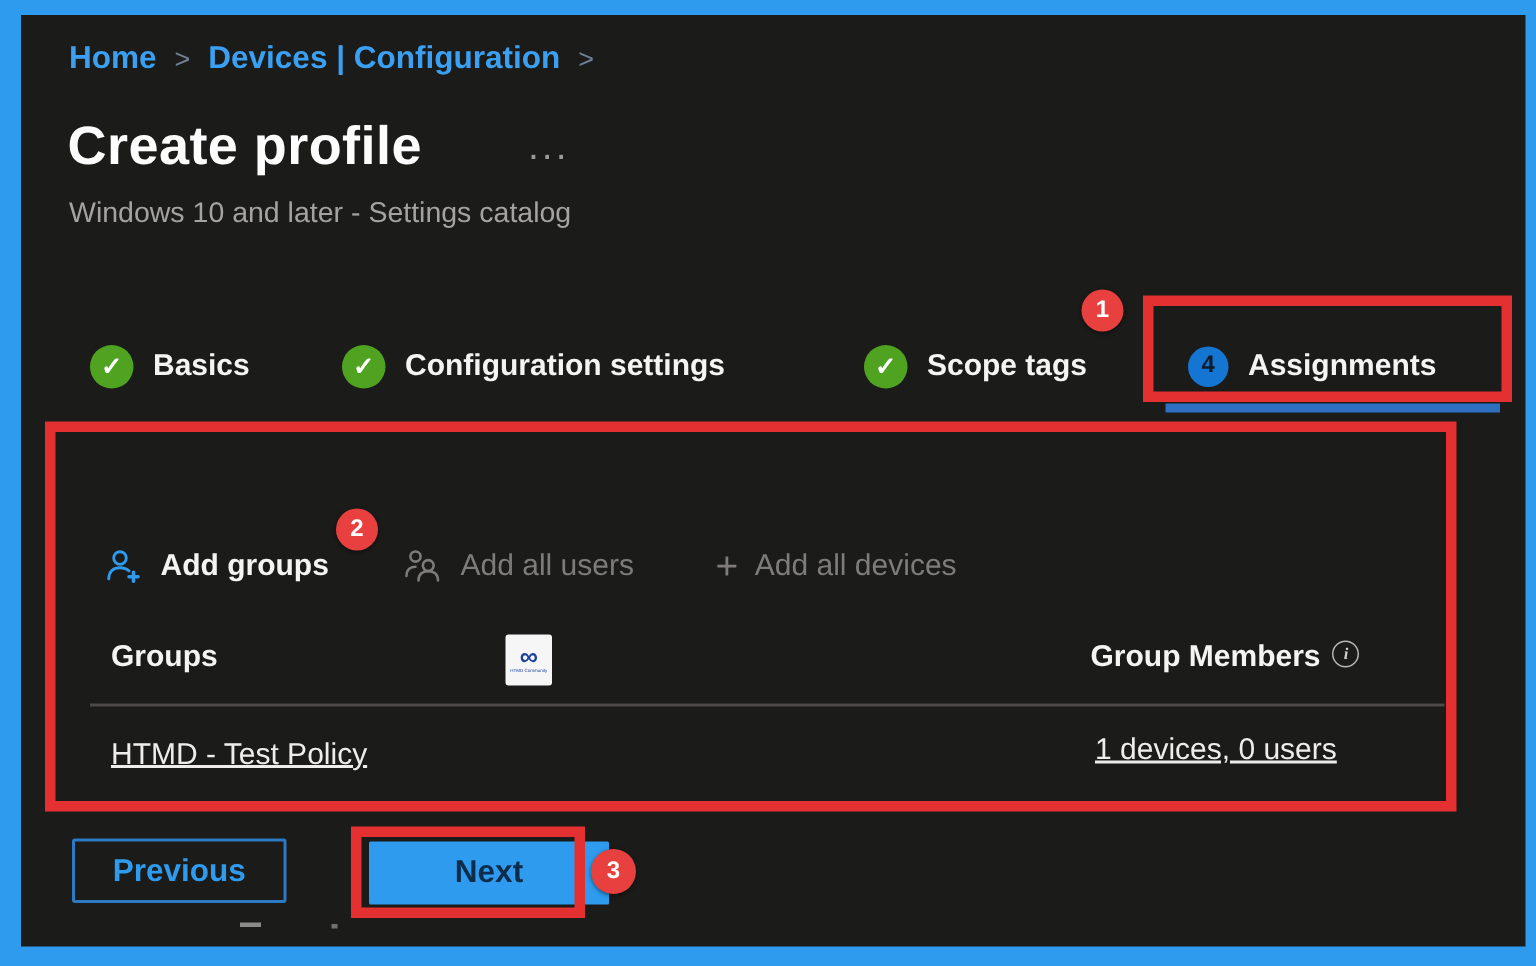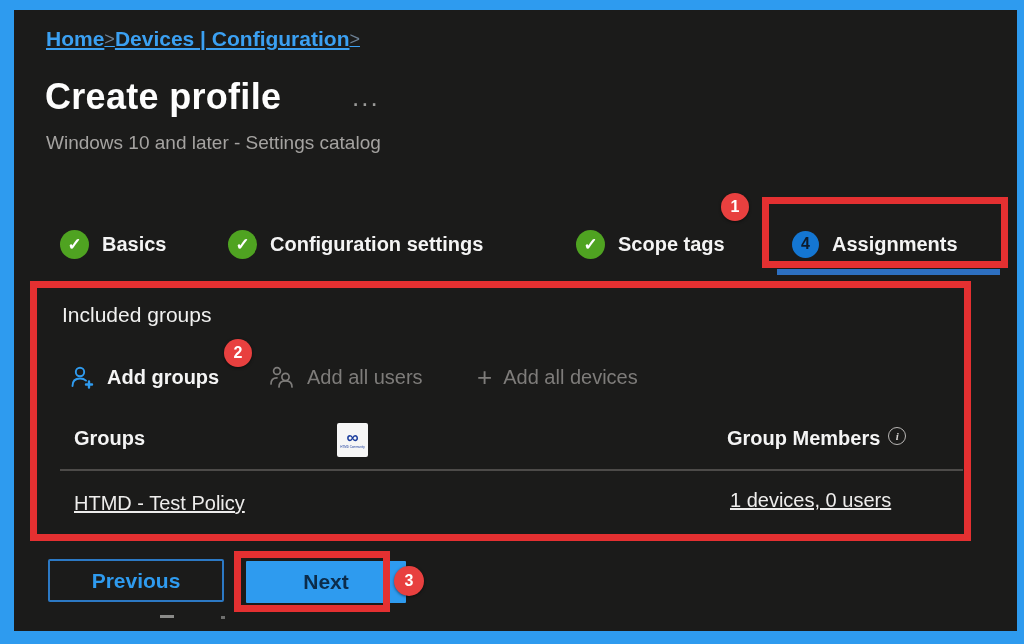--- a/index.html
+++ b/index.html
@@ -4,21 +4,21 @@
 <style>
   * { margin:0; padding:0; box-sizing:border-box; }
   html,body { width:1024px; height:644px; }
   body { font-family:"Liberation Sans", sans-serif; overflow:hidden; }
 
   .page { position:relative; width:1024px; height:644px; background:#2e9bef; }
   .canvas { position:absolute; left:14px; top:10px; right:7px; bottom:13px; background:#1b1b1a; }
 
   
   .breadcrumb { position:absolute; left:46px; top:27px; font-size:21px; font-weight:600;
-                color:#3ba0f2; display:flex; gap:0; align-items:center;text-decoration:underline; }
+                color:#3ba0f2; display:flex; gap:12px; align-items:center; }
   .breadcrumb a { color:#3ba0f2; text-decoration:none; cursor:pointer; }
   .breadcrumb .sep { color:#6e8296; font-size:18px; font-weight:400; }
 
   
   .title { position:absolute; left:45px; top:76px; font-size:36px; font-weight:700; color:#fdfdfd; letter-spacing:.3px; }
   .title-ellipsis { position:absolute; left:352px; top:82px; font-size:26px; color:#9a9a98; letter-spacing:2px; cursor:pointer; }
   .subtitle { position:absolute; left:46px; top:132px; font-size:19px; color:#a5a3a1; }
 
   
   .tab { position:absolute; top:228px; height:32px; display:flex; align-items:center; gap:13px; cursor:pointer; }
@@ -53,21 +53,21 @@
   .divider { position:absolute; left:60px; top:469px; width:903px; height:2px; background:#4d4b49; }
   .cell { position:absolute; font-size:20px; color:#eeedec;text-decoration:underline; }
 
   
   .logo-box { position:absolute; left:337px; top:423px; width:31px; height:34px; background:#f6f6f6;
               border-radius:2px; display:flex; flex-direction:column; align-items:center; justify-content:center; }
   .logo-sym { font-size:17px; font-weight:700; color:#1d3f9e; line-height:14px; }
   .logo-cap { font-size:3px; color:#1d3f9e; letter-spacing:0; }
 
   
-  .btn-prev { position:absolute; left:48px; top:559px; width:176px; height:43px; background:transparent;
+  .btn-prev { position:absolute; left:48px; top:559px; width:143px; height:43px; background:transparent;
               border:2px solid #2c79c4; border-radius:2px; color:#2f9bef; font-size:21px; font-weight:700;
               font-family:"Liberation Sans", sans-serif; cursor:pointer; }
   .btn-next { position:absolute; left:246px; top:561px; width:160px; height:42px; background:#2e9bef;
               border:none; border-radius:1px; color:#0c2c4a; font-size:21px; font-weight:700;
               font-family:"Liberation Sans", sans-serif; cursor:pointer; z-index:20; }
 
   .faint-dash { position:absolute; left:160px; top:615px; width:14px; height:3px; background:#8b8b89; }
   .faint-dot  { position:absolute; left:221px; top:616px; width:4px; height:3px; background:#6f6f6d; }
 
   svg .stroke-b { stroke:#2f9bef; fill:none; stroke-width:1.9; stroke-linecap:round; }
@@ -106,21 +106,20 @@
     <span class="count-badge">4</span>
     <span class="tab-label" style="font-weight:700;">Assignments</span>
   </div>
   <div class="tab-underline"></div>
 
   <div class="ann-rect" style="left:762px; top:197px; width:246px; height:71px;"></div>
   <div class="ann-circle" style="left:721px; top:193px;">1</div>
 
   <div class="ann-rect" style="left:30px; top:281px; width:941px; height:260px;"></div>
 
-  <div class="section-title">Included groups</div>
 
   <div class="action enabled" style="left:68px;">
     <svg width="28" height="28" viewBox="0 0 28 28">
       <circle class="stroke-b" cx="12" cy="9" r="4.2"></circle>
       <path class="stroke-b" d="M4.5 23 C4.5 17.5 8 15.5 12 15.5 C14.5 15.5 16.5 16.2 18 17.6"></path>
       <path class="stroke-b" d="M21 18.5 v6 M18 21.5 h6" style="stroke-width:2.4;"></path>
     </svg>
     <span class="lbl">Add groups</span>
   </div>
   <div class="ann-circle" style="left:224px; top:339px;">2</div>

